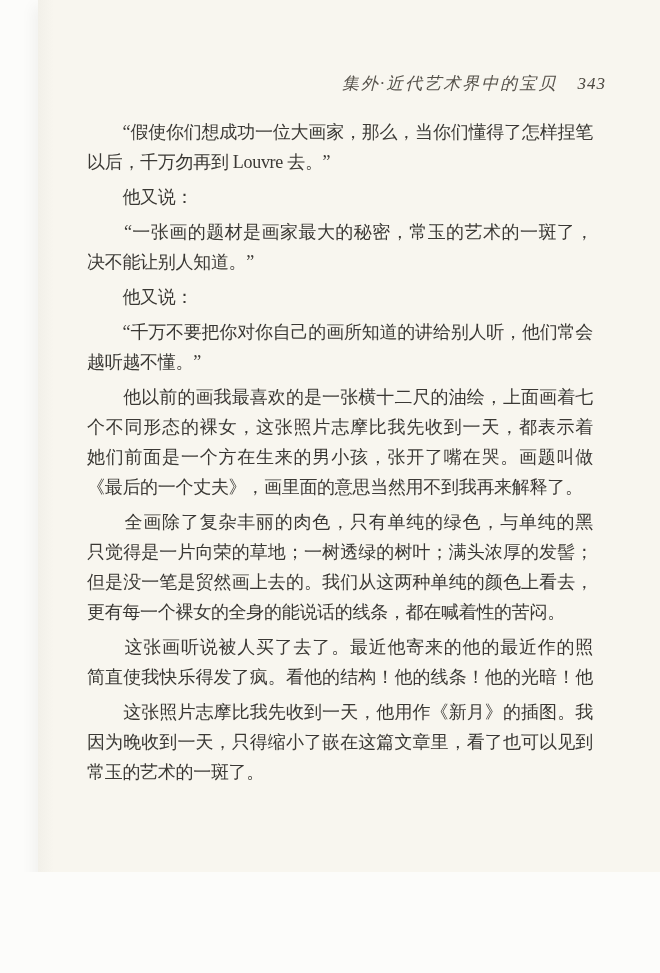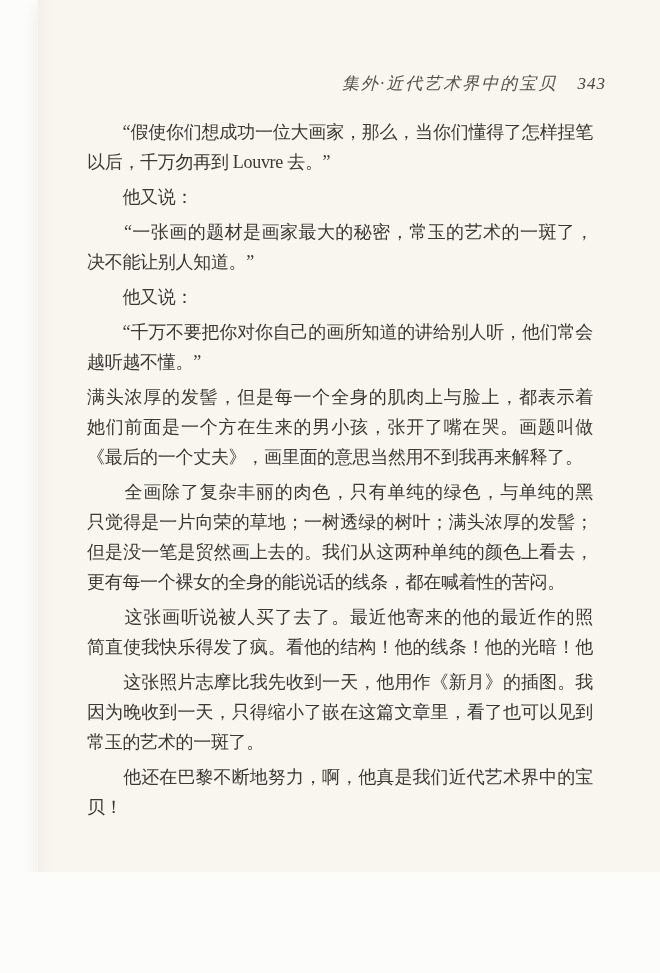--- a/index.html
+++ b/index.html
@@ -124,39 +124,36 @@
         <div class="line last">决不能让别人知道。”</div>
       </div>
       <div class="para">
         <div class="line last">　　他又说：</div>
       </div>
       <div class="para">
         <div class="line">　　“千万不要把你对你自己的画所知道的讲给别人听，他们常会</div>
         <div class="line last">越听越不懂。”</div>
       </div>
       <div class="para">
-        <div class="line">满头浓厚的发髻，但是每一个全身的肌肉上与脸上，都表示着</div>
+        <div class="line">　　他以前的画我最喜欢的是一张横十二尺的油绘，上面画着七</div>
+        <div class="line">个不同形态的裸女，这张照片志摩比我先收到一天，都表示着</div>
         <div class="line">她们前面是一个方在生来的男小孩，张开了嘴在哭。画题叫做</div>
         <div class="line last">《最后的一个丈夫》，画里面的意思当然用不到我再来解释了。</div>
       </div>
       <div class="para">
         <div class="line">　　全画除了复杂丰丽的肉色，只有单纯的绿色，与单纯的黑色。</div>
         <div class="line">只觉得是一片向荣的草地；一树透绿的树叶；满头浓厚的发髻；</div>
         <div class="line">但是没一笔是贸然画上去的。我们从这两种单纯的颜色上看去，</div>
         <div class="line last">更有每一个裸女的全身的能说话的线条，都在喊着性的苦闷。</div>
       </div>
       <div class="para">
         <div class="line">　　这张画听说被人买了去了。最近他寄来的他的最近作的照片，</div>
         <div class="line">简直使我快乐得发了疯。看他的结构！他的线条！他的光暗！他</div>
       </div>
       <div class="para">
         <div class="line">　　这张照片志摩比我先收到一天，他用作《新月》的插图。我</div>
         <div class="line">因为晚收到一天，只得缩小了嵌在这篇文章里，看了也可以见到</div>
         <div class="line last">常玉的艺术的一斑了。</div>
       </div>
-      <div class="para">
-        <div class="line">　　他还在巴黎不断地努力，啊，他真是我们近代艺术界中的宝</div>
-        <div class="line last">贝！</div>
-      </div>
     </div>
 
   <div class="citation">（原载 1929 年 3 月《金屋月刊》第 1 卷第 3 期）</div>
 </div>
 
 </body></html>

